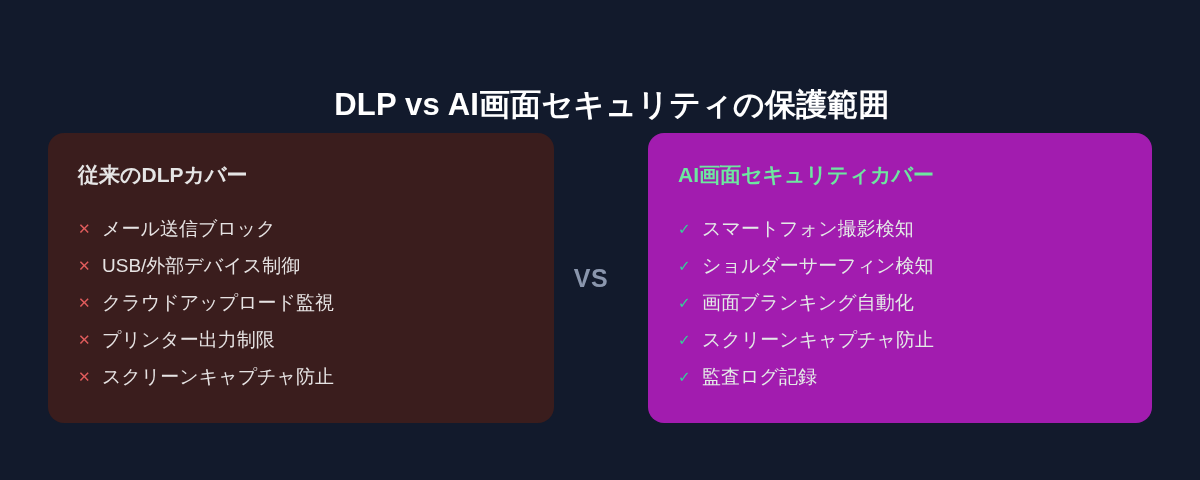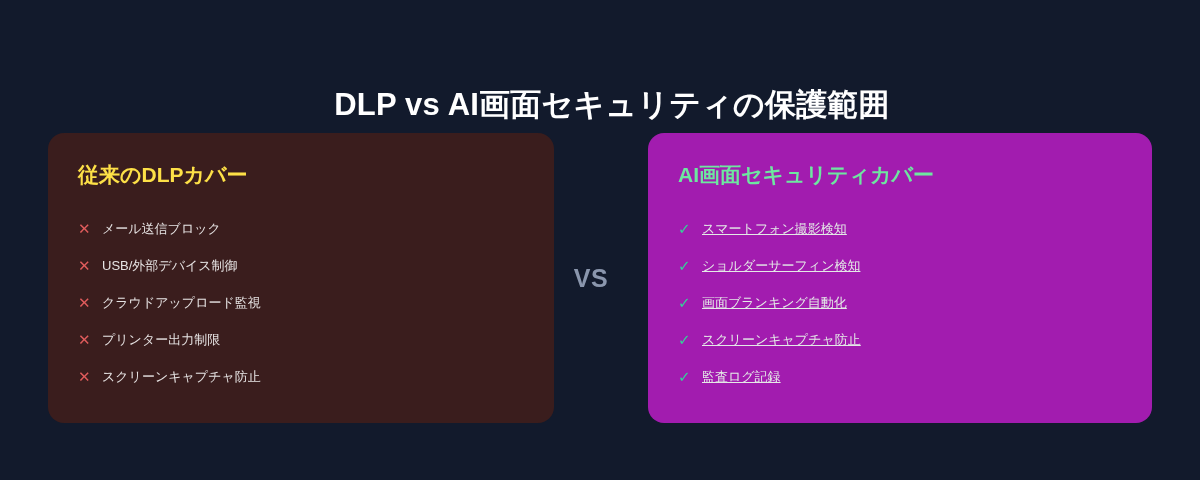--- a/index.html
+++ b/index.html
@@ -57,21 +57,21 @@
     background: #a21caf;
   }
 
   .card-title {
     font-size: 21px;
     font-weight: bold;
     line-height: 28px;
     margin: 0 0 21px 0;
     white-space: nowrap;
   }
-  .card-left .card-title { color: #fde047; }
+  .card-left .card-title { color: #e5e5e5; }
   .card-right .card-title { color: #6ee7a0; }
 
   .feature-list {
     list-style: none;
     margin: 0;
     padding: 0;
   }
   .feature-item {
     display: flex;
     align-items: center;
@@ -82,26 +82,26 @@
     width: 24px;
     flex: 0 0 24px;
     font-size: 15px;
     font-weight: bold;
     line-height: 37px;
   }
   .card-left .feature-marker { color: #e05c5c; }
   .card-right .feature-marker { color: #34d399; }
 
   .feature-label {
-    font-size: 13px;
+    font-size: 19px;
     color: #e6e3e3;
     line-height: 37px;
     white-space: nowrap;
   }
-  .card-right .feature-label { color: #e4eae7; text-decoration: underline; }
+  .card-right .feature-label { color: #e4eae7; }
 
   .vs-divider {
     position: absolute;
     left: 506px;
     top: 0;
     width: 74px;
     height: 290px;
     display: flex;
     align-items: center;
     justify-content: center;

